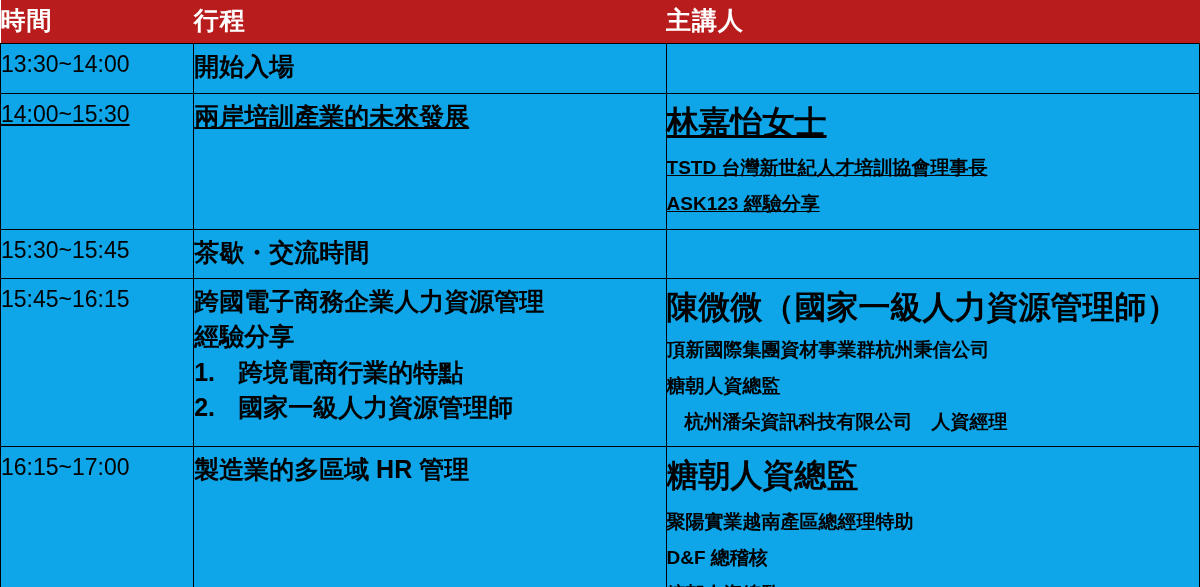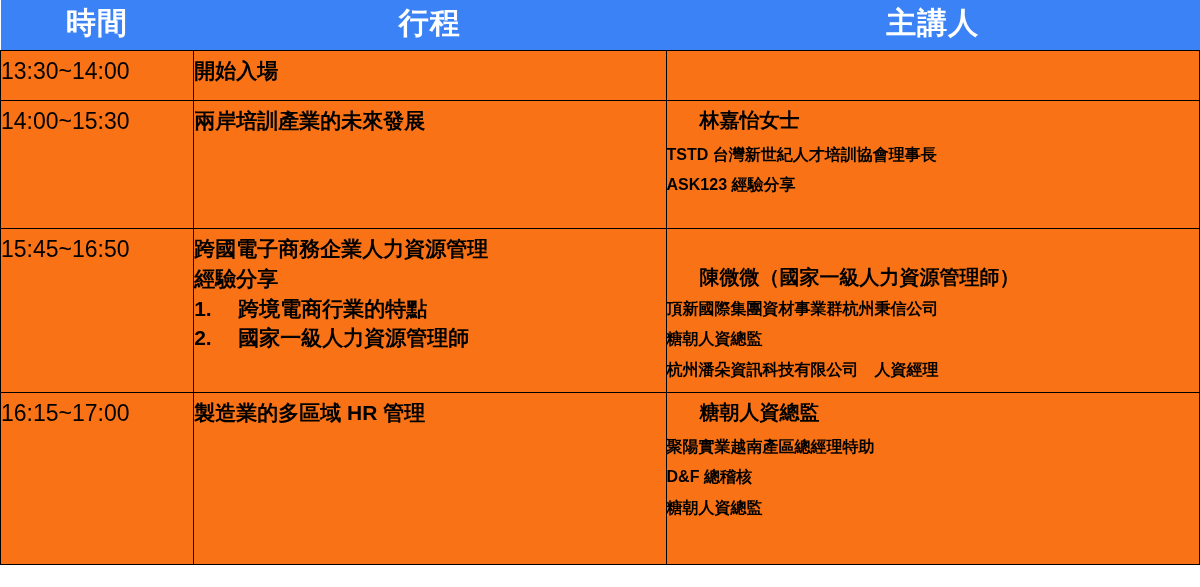--- a/index.html
+++ b/index.html
@@ -16,77 +16,75 @@
   }
 
   .schedule-table {
     width: 1200px;
     border-collapse: collapse;
     table-layout: fixed;
   }
 
   
   .schedule-table thead th {
-    background: #3b82f6;
+    background: #b91c1c;
     color: #ffffff;
-    font-size: 30px;
+    font-size: 25px;
     font-weight: bold;
-    text-align: center;
+    text-align: left;
     padding: 3px 0 6px 0;
     border: none;
     letter-spacing: 1px;
     height: 34px;
     vertical-align: middle;
   }
 
   
   .schedule-table tbody td {
     border: 1.6px solid #000000;
     vertical-align: top;
-    background: #f97316;
+    background: #0ea5e9;
     padding: 5px 0 6px 0;
   }
 
   .col-time   { width: 193px; }
   .col-agenda { width: 472px; }
   .col-spk    { width: 533px; }
 
   .cell-time {
     font-size: 23px;
     line-height: 1.35;
     padding-left: 10px;
     white-space: nowrap;
   }
 
   .cell-agenda {
-    font-size: 21px;
+    font-size: 25px;
     font-weight: bold;
     line-height: 1.42;
     padding-left: 12px;
   }
 
   .cell-speaker {
     padding-left: 12px;
   }
 
   .spk-name {
-    font-size: 20px;
+    font-size: 32px;
     font-weight: bold;
     line-height: 1.45;
     margin-bottom: 5px;
-    padding-left: 33px;
   }
   .spk-name.plain {
     font-weight: bold;
     margin-bottom: 2px;
-    margin-top: 29px;
   }
 
   .spk-line {
-    font-size: 16px;
+    font-size: 19px;
     font-weight: bold;
     line-height: 1.9;
   }
 
   .agenda-title {
     display: block;
   }
 
   .agenda-list {
     margin: 0;
@@ -99,21 +97,21 @@
     line-height: 1.42;
   }
   .agenda-num {
     display: inline-block;
     min-width: 44px;
     flex: 0 0 auto;
   }
 
   
   .row-h1 td { height: 38px; }
-  .row-h2 td { height: 116px; }
+  .row-h2 td { height: 116px; text-decoration: underline; }
   .row-h3 td { height: 37px; }
   .row-h4 td { height: 152px; }
   .row-h5 td { height: 160px; }
 </style>
 </head>
 <body>
 
 <table class="schedule-table">
   <thead>
     <tr>
@@ -137,42 +135,49 @@
       <td class="cell-agenda">
         <span class="agenda-title">兩岸培訓產業的未來發展</span>
       </td>
       <td class="cell-speaker">
         <div class="spk-name">林嘉怡女士</div>
         <div class="spk-line">TSTD 台灣新世紀人才培訓協會理事長</div>
         <div class="spk-line">ASK123 經驗分享</div>
       </td>
     </tr>
 
+    <tr class="row-h3">
+      <td class="cell-time">15:30~15:45</td>
+      <td class="cell-agenda">
+        <span class="agenda-title">茶歇・交流時間</span>
+      </td>
+      <td class="cell-speaker"></td>
+    </tr>
 
     <tr class="row-h4">
-      <td class="cell-time">15:45~16:50</td>
+      <td class="cell-time">15:45~16:15</td>
       <td class="cell-agenda">
         <span class="agenda-title" style="white-space:pre-line;">跨國電子商務企業人力資源管理
 經驗分享</span>
         <ol class="agenda-list">
           <li>
             <span class="agenda-num">1.</span>
             <span>跨境電商行業的特點</span>
           </li>
           <li>
             <span class="agenda-num">2.</span>
             <span>國家一級人力資源管理師</span>
           </li>
         </ol>
       </td>
       <td class="cell-speaker">
         <div class="spk-name plain">陳微微（國家一級人力資源管理師）</div>
         <div class="spk-line">頂新國際集團資材事業群杭州秉信公司</div>
         <div class="spk-line">糖朝人資總監</div>
-        <div class="spk-line" style="white-space:pre;">杭州潘朵資訊科技有限公司　人資經理</div>
+        <div class="spk-line" style="white-space:pre;padding-left:18px;">杭州潘朵資訊科技有限公司　人資經理</div>
       </td>
     </tr>
 
     <tr class="row-h5">
       <td class="cell-time">16:15~17:00</td>
       <td class="cell-agenda">
         <span class="agenda-title">製造業的多區域 HR 管理</span>
       </td>
       <td class="cell-speaker">
         <div class="spk-name">糖朝人資總監</div>

